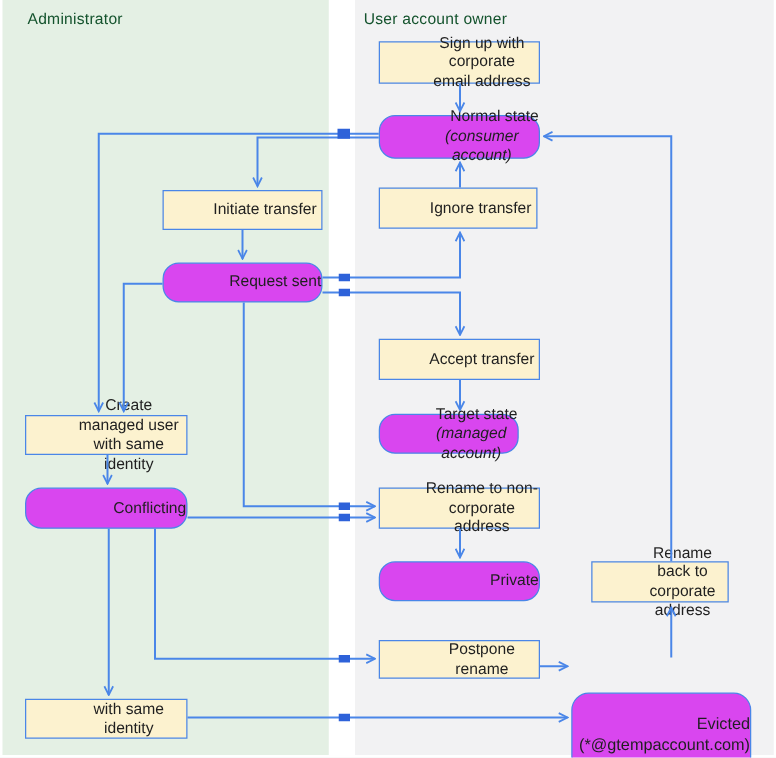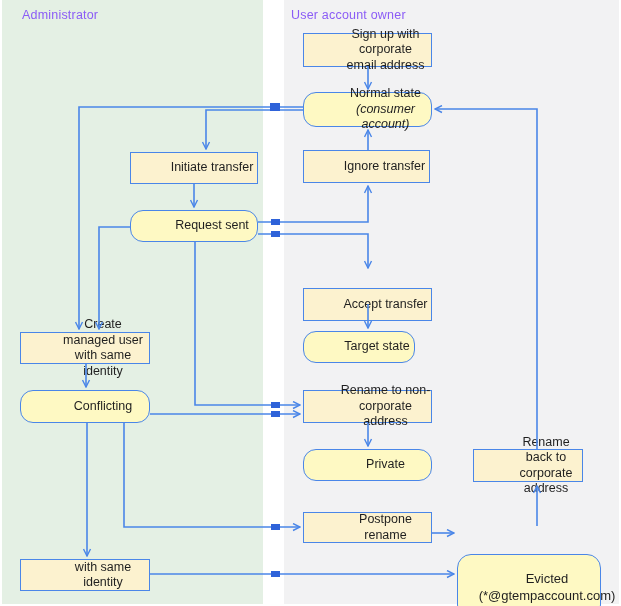--- a/index.html
+++ b/index.html
@@ -5,33 +5,33 @@
   html,body{margin:0;padding:0;}
   body{
     width:621px;height:606px;position:relative;overflow:hidden;
     background:#ffffff;
     font-family:"Liberation Sans", sans-serif;
   }
   .lane{position:absolute;top:0;height:604px;}
   .lane-admin{left:2px;width:261px;background:#e4f0e4;}
   .lane-user{left:284px;width:335px;background:#f2f2f3;}
   .lane-label{
-    position:absolute;top:8px;font-size:12.5px;color:#8b5cf6;letter-spacing:.2px;
+    position:absolute;top:8px;font-size:12.5px;color:#14532d;letter-spacing:.2px;
   }
   .lane-label-admin{left:22px;}
   .lane-label-user{left:291px;text-align:center;}
   .node{
     position:absolute;box-sizing:border-box;
     display:flex;flex-direction:column;justify-content:center;align-items:center;
     text-align:center;font-size:12.5px;line-height:15.5px;color:#1f1f1f;
     border:1.5px solid #4a86e8;
     padding-left:36px;
   }
   .action{background:#fcf2cf;}
-  .state{background:#fef9c3;border-radius:13px;}
+  .state{background:#d946ef;border-radius:13px;align-items:flex-end;}
   .evicted{border-radius:14px;line-height:17px;font-size:13px;margin-top:28px;}
   .l2:empty{display:none;}
   .italic{font-style:italic;}
   svg.wires{position:absolute;left:0;top:0;pointer-events:none;}
 </style>
 </head>
 <body>
 
 <div class="lane lane-admin"></div>
 <div class="lane lane-user"></div>
@@ -51,26 +51,27 @@
 
 </div>
 <div class="node action" style="left:303px;top:150px;width:127px;height:33px">
   <div class="l1">Ignore transfer</div>
 
 </div>
 <div class="node state" style="left:130px;top:210px;width:128px;height:32px">
   <div class="l1">Request sent</div>
 
 </div>
-<div class="node action" style="left:303px;top:288px;width:129px;height:33px">
+<div class="node action" style="left:303px;top:271px;width:129px;height:33px">
   <div class="l1">Accept transfer</div>
 
 </div>
 <div class="node state" style="left:303px;top:331px;width:112px;height:32px">
   <div class="l1">Target state</div>
+  <div class="l2 italic">(managed account)</div>
 </div>
 <div class="node action" style="left:20px;top:332px;width:130px;height:32px">
   <div class="l1">Create managed user</div>
   <div class="l2">with same identity</div>
 </div>
 <div class="node state" style="left:20px;top:390px;width:130px;height:33px">
   <div class="l1">Conflicting</div>
 
 </div>
 <div class="node action" style="left:303px;top:390px;width:129px;height:33px">

